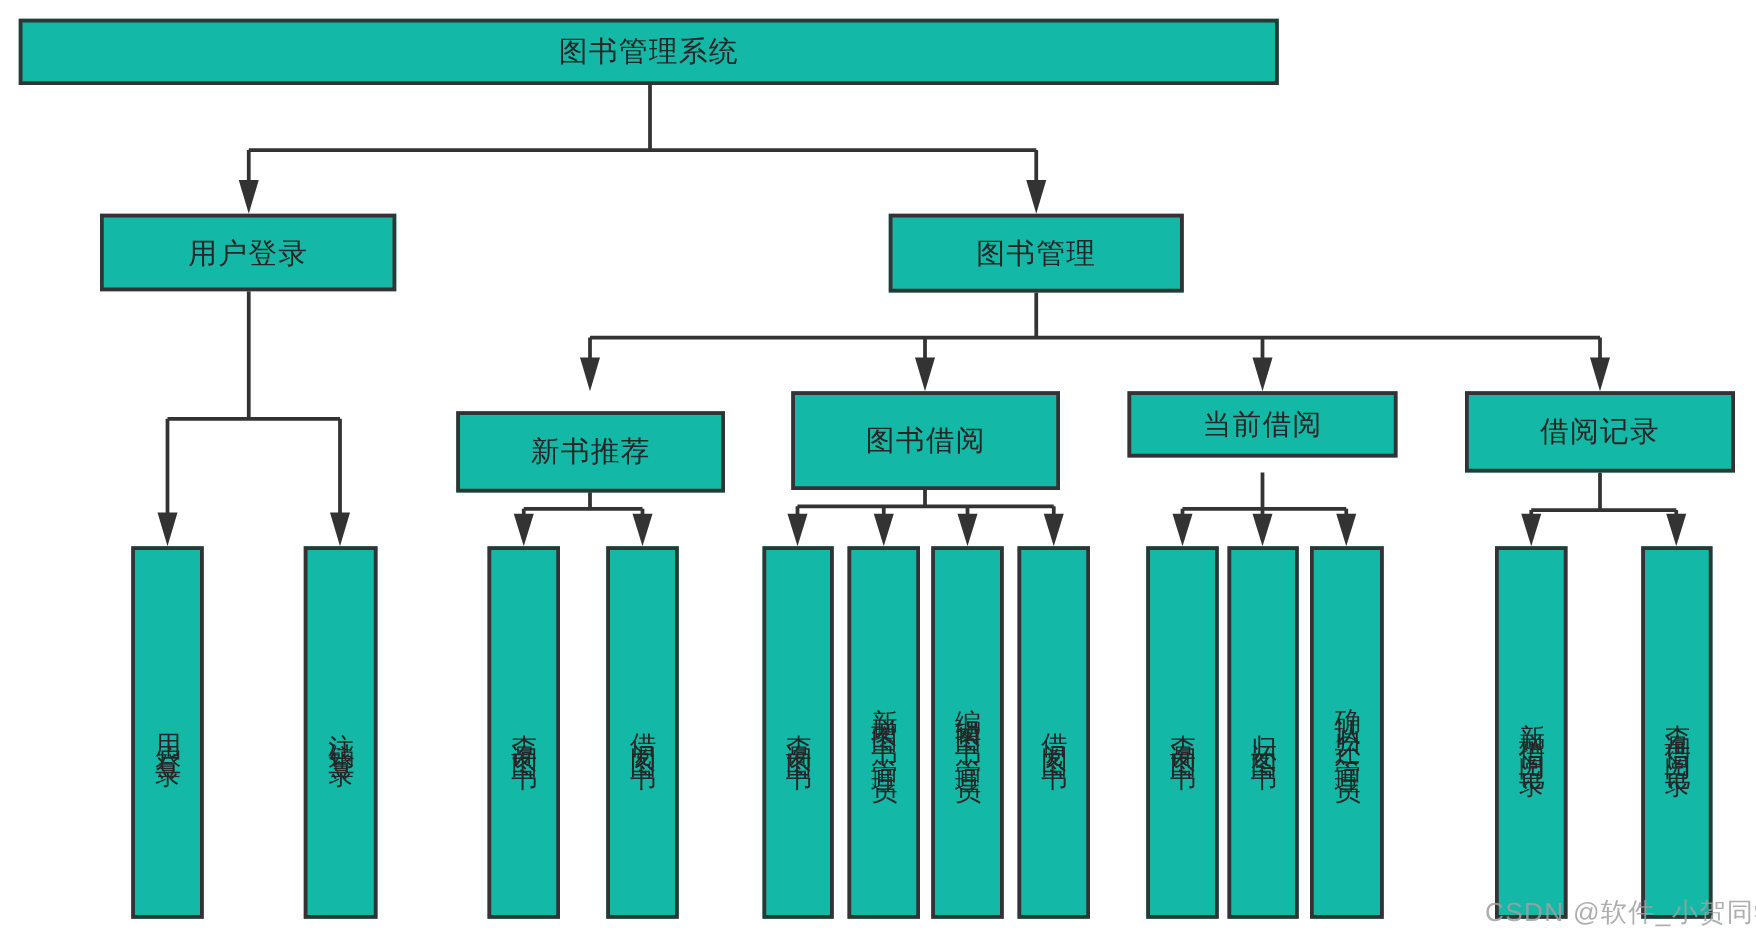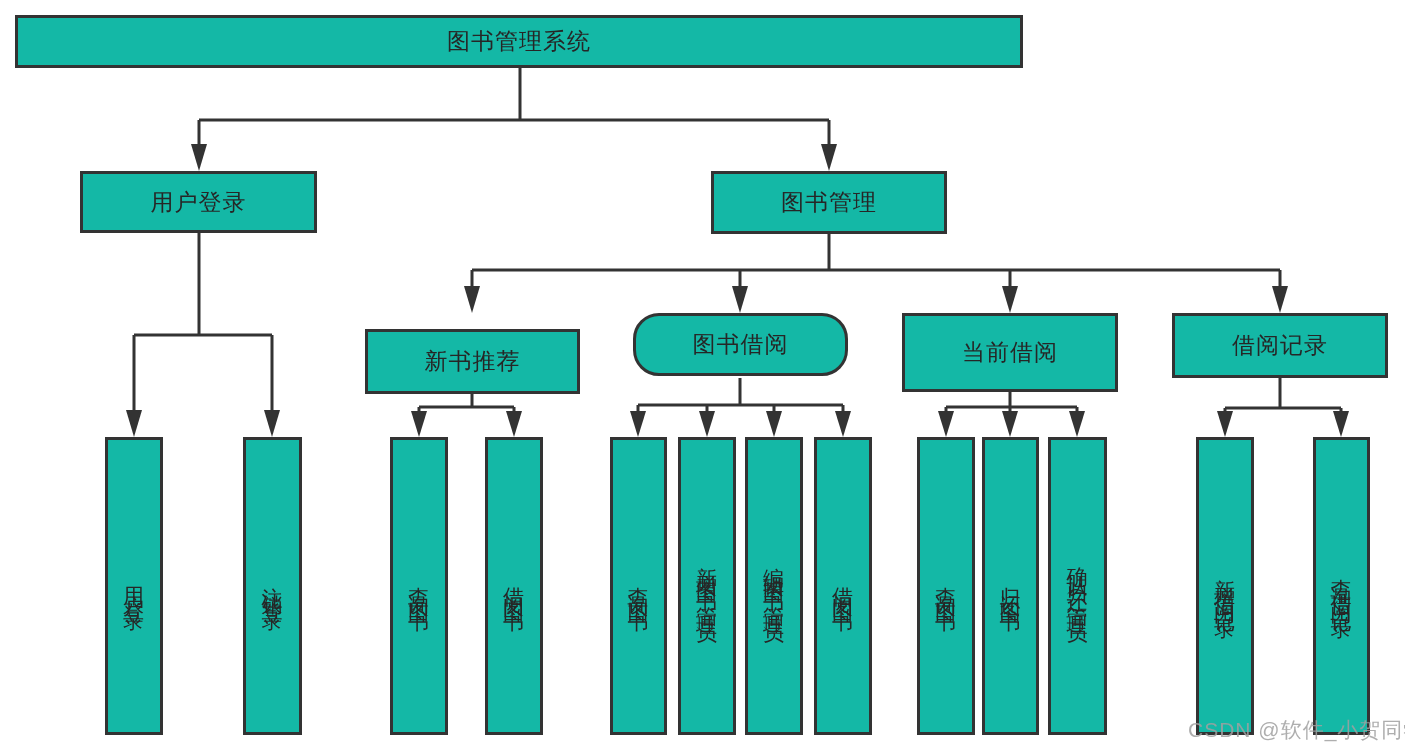--- a/index.html
+++ b/index.html
@@ -101,24 +101,24 @@
   <div class="box" style="left:80px; top:171px; width:237px; height:62px;">
     <span class="htext">用户登录</span>
   </div>
   <div class="box" style="left:711px; top:171px; width:236px; height:63px;">
     <span class="htext">图书管理</span>
   </div>
 
   <div class="box" style="left:365px; top:313px; width:215px; height:65px;margin-top:16px;">
     <span class="htext">新书推荐</span>
   </div>
-  <div class="box" style="left:633px; top:313px; width:215px; height:63px;border-radius:26px;">
+  <div class="box" style="left:633px; top:313px; width:215px; height:79px;">
     <span class="htext">图书借阅</span>
   </div>
-  <div class="box" style="left:902px; top:313px; width:216px; height:79px;">
+  <div class="box" style="left:902px; top:313px; width:216px; height:53px;">
     <span class="htext">当前借阅</span>
   </div>
   <div class="box" style="left:1172px; top:313px; width:216px; height:65px;">
     <span class="htext">借阅记录</span>
   </div>
 
   <div class="box" style="left:105px; top:437px; width:58px; height:298px;">
     <span class="vtext">用户登录</span>
   </div>
   <div class="box" style="left:243px; top:437px; width:59px; height:298px;">

